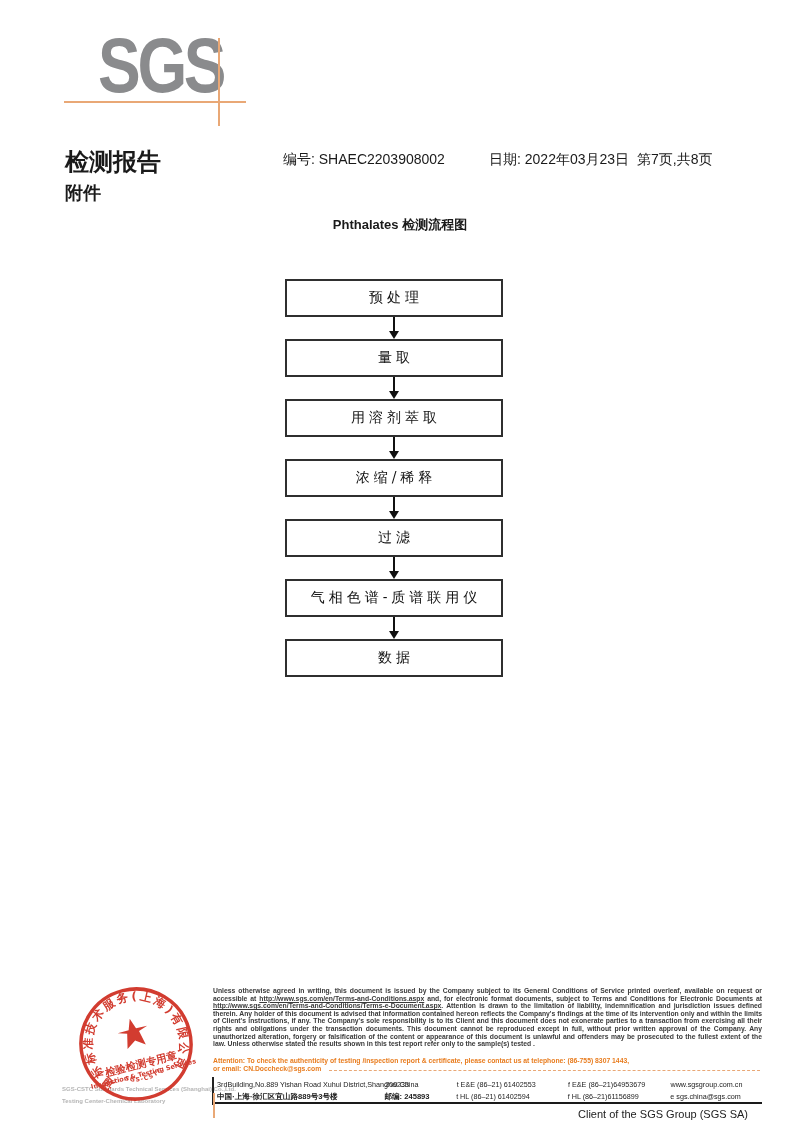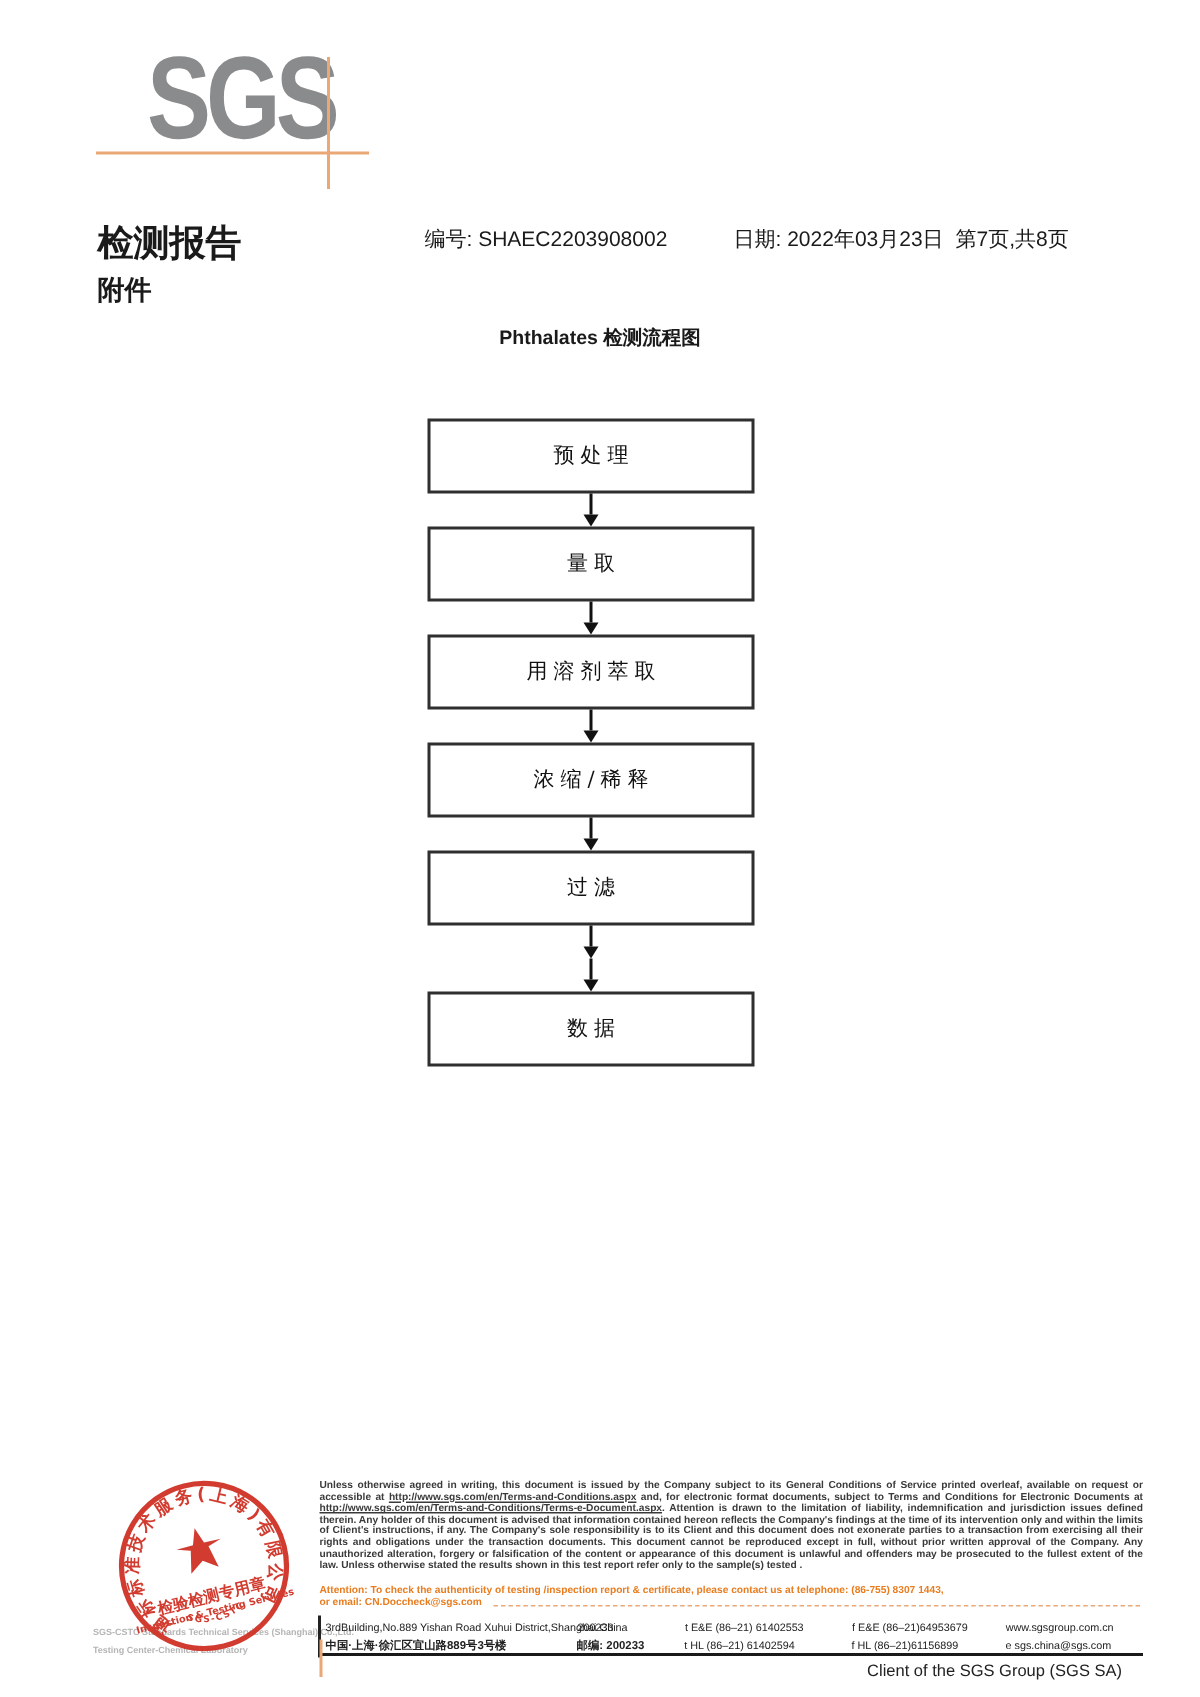--- a/index.html
+++ b/index.html
@@ -17,21 +17,21 @@
   
   .report-title{position:absolute;left:65px;top:146px;font-size:24px;font-weight:bold}
   .hdr-item{position:absolute;top:151px;font-size:14px;white-space:nowrap}
   .hdr-no{left:283px}.hdr-date{left:489px}.hdr-pages{left:637px}
   .attachment{position:absolute;left:65px;top:181px;font-size:18px;font-weight:bold}
 
   
   .fc-title{position:absolute;left:0;top:216px;width:800px;text-align:center;
             font-size:13px;font-weight:bold}
   .flowchart{position:absolute;left:285px;top:279px;width:218px}
-  .fc-box{height:50px;border:2px solid #2f2f2f;display:flex;align-items:center;justify-content:center;
+  .fc-box{height:38px;border:2px solid #2f2f2f;display:flex;align-items:center;justify-content:center;
           font-family:"DejaVu Serif","Liberation Serif",serif;font-size:14px;color:#111;
           letter-spacing:4px;padding-left:4px;white-space:nowrap}
   .fc-arrow{height:22px;display:flex;flex-direction:column;align-items:center}
   .fc-arrow .stem{width:2px;flex:1;background:#111}
   .fc-arrow .head{width:0;height:0;border-left:5px solid transparent;
                   border-right:5px solid transparent;border-top:8px solid #111}
 
   
   .legal{position:absolute;left:213px;top:987px;width:549px;font-size:6.8px;line-height:7.6px;
          font-weight:bold;color:#3a3a3a;text-align:justify}
@@ -92,20 +92,21 @@
   <div class="fc-box">浓缩/稀释</div>
   <div class="fc-arrow">
       <div class="stem"></div>
       <div class="head"></div>
     </div>
   <div class="fc-box">过滤</div>
   <div class="fc-arrow">
       <div class="stem"></div>
       <div class="head"></div>
     </div>
+  <div class="fc-box">气相色谱-质谱联用仪</div>
   <div class="fc-arrow">
       <div class="stem"></div>
       <div class="head"></div>
     </div>
   <div class="fc-box">数据</div>
 </div>
 
 <div class="company-gray">
   <div>SGS-CSTC Standards Technical Services (Shanghai) Co.,Ltd.</div>
   <div>Testing Center-Chemical Laboratory</div>
@@ -141,21 +142,21 @@
 <div class="addr">
   <div class="addr-row">
     <span class="c1">3rdBuilding,No.889 Yishan Road Xuhui District,Shanghai China</span>
     <span class="c2">200233</span>
     <span class="c3">t E&amp;E (86–21) 61402553</span>
     <span class="c4">f E&amp;E (86–21)64953679</span>
     <span class="c5">www.sgsgroup.com.cn</span>
   </div>
   <div class="addr-row">
     <span class="c1 cn">中国·上海·徐汇区宜山路889号3号楼</span>
-    <span class="c2 cn">邮编: 200233</span>
+    <span class="c2 cn">邮编: 245893</span>
     <span class="c3">t HL (86–21) 61402594</span>
     <span class="c4">f HL (86–21)61156899</span>
     <span class="c5">e sgs.china@sgs.com</span>
   </div>
 </div>
 
 <div class="footer-hline"></div>
 <div class="orange-tick"></div>
 <div class="member">Client of the SGS Group (SGS SA)</div>
 

